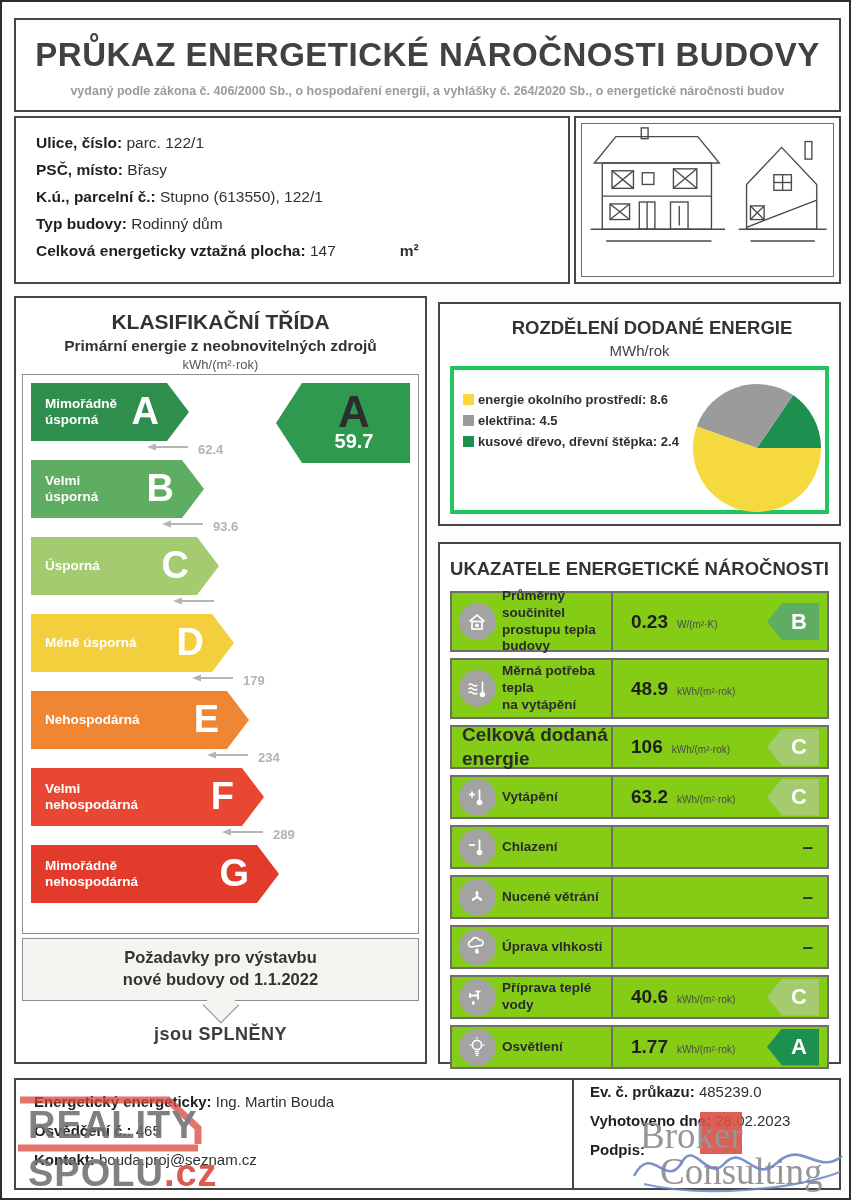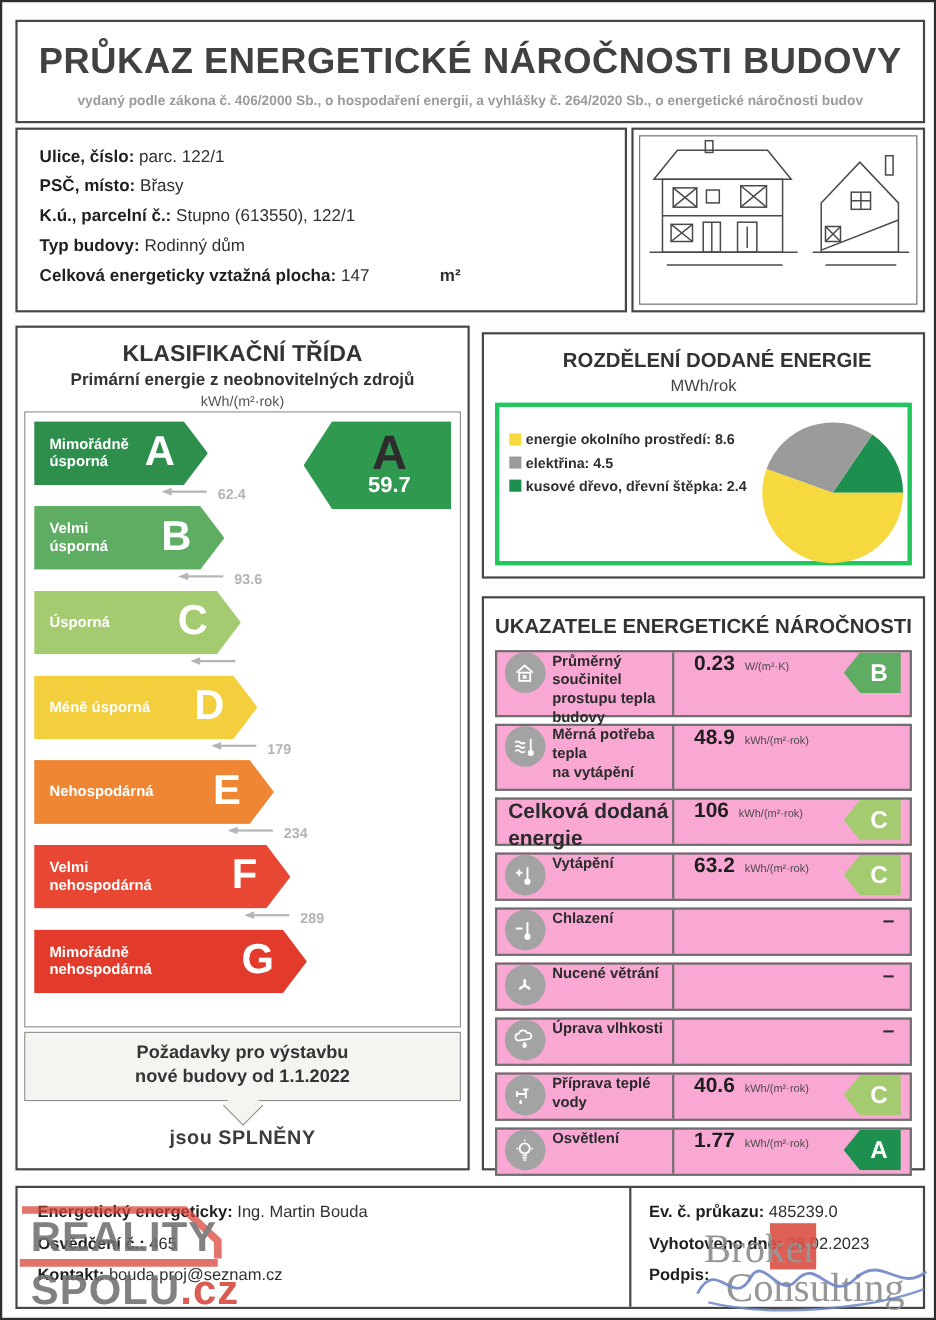--- a/index.html
+++ b/index.html
@@ -60,40 +60,40 @@
   .pie-inner { position:absolute; left:10px; right:10px; top:62px; bottom:10px; border:4px solid #22c55e; }
   .legend { position:absolute; left:9px; top:22px; text-align:left; }
   .legend-item { display:flex; align-items:center; gap:4px; margin-bottom:6px;
       font-size:13px; font-weight:bold; color:#2e2e2e; }
   .legend-chip { width:11px; height:11px; flex:0 0 11px; }
   #pie-svg { position:absolute; right:2px; top:12px; }
 
   
   .ind-panel { left:436px; top:540px; width:403px; height:522px; }
   .ip-title { margin-top:14px; text-align:center; font-size:18.5px; font-weight:bold; color:#333; margin-bottom:11px; }
-  .ind-row { display:flex; align-items:flex-start; border:2px solid #6e6e6e; margin:0 10px 6px; height:44px; background:#f9a8d4; }
+  .ind-row { display:flex; align-items:center; border:2px solid #6e6e6e; margin:0 10px 6px; height:44px; background:#84cc16; }
   .ind-row.tall { height:61px; }
   .ind-icon { width:50px; display:flex; align-items:center; justify-content:center; }
   .icon-circle { width:37px; height:37px; border-radius:50%; background:#a3a3a3; display:flex; align-items:center; justify-content:center; }
   .ind-label { flex:1; font-size:13.5px; font-weight:bold; color:#2b2b2b; line-height:1.25; white-space:pre-line; text-align:left; }
   .ind-row.total .ind-label { font-size:19px; padding-left:10px; }
   .ind-divider { width:0; border-left:2px solid #6e6e6e; align-self:stretch; }
   .ind-value { width:148px; display:flex; align-items:baseline; gap:9px; padding-left:18px; }
   .ind-value .val { font-size:19px; font-weight:bold; color:#1e1e1e; }
   .ind-value .unit { font-size:10px; color:#4a4a4a; }
   .ind-badgecell { width:66px; display:flex; justify-content:flex-end; align-items:center; padding-right:8px; }
   .badge { width:52px; height:37px; clip-path:polygon(100% 0, 100% 100%, 15px 100%, 0 50%, 15px 0);
       display:flex; align-items:center; justify-content:center; padding-left:12px;
       color:#fff; font-size:22px; font-weight:bold; }
   .dash { font-size:19px; font-weight:bold; color:#2b2b2b; padding-right:6px; }
 
   
   .footer-box { left:12px; top:1076px; width:827px; height:112px; display:flex; }
   .f-left { width:556px; padding:13px 18px; }
-  .f-right { flex:1; border-left:2px solid #464646; padding:13px 16px; }
+  .f-right { flex:1; border-left:2px solid #464646; padding:3px 16px; }
   .f-row { font-size:15px; margin-bottom:12px; color:#303030; }
   .f-row .lbl { font-weight:bold; color:#1f1f1f; }
 
   
   .wm-reality { left:14px; top:1082px; width:215px; height:115px; opacity:.88; pointer-events:none; }
   .wm-word { font-size:38px; font-weight:bold; color:#707070; letter-spacing:1px; line-height:1.0; font-family:"Liberation Sans",sans-serif; }
   .wm-cz { color:#d8453a; }
   .wm-broker { left:638px; top:1106px; width:215px; height:95px; opacity:.9; pointer-events:none; font-family:"Liberation Serif", serif; }
   .bc-square { position:absolute; left:60px; top:4px; width:42px; height:42px; background:#d94f43; }
   .bc-line1 { position:absolute; left:0; top:6px; font-size:37px; color:#8b8b8b; }

